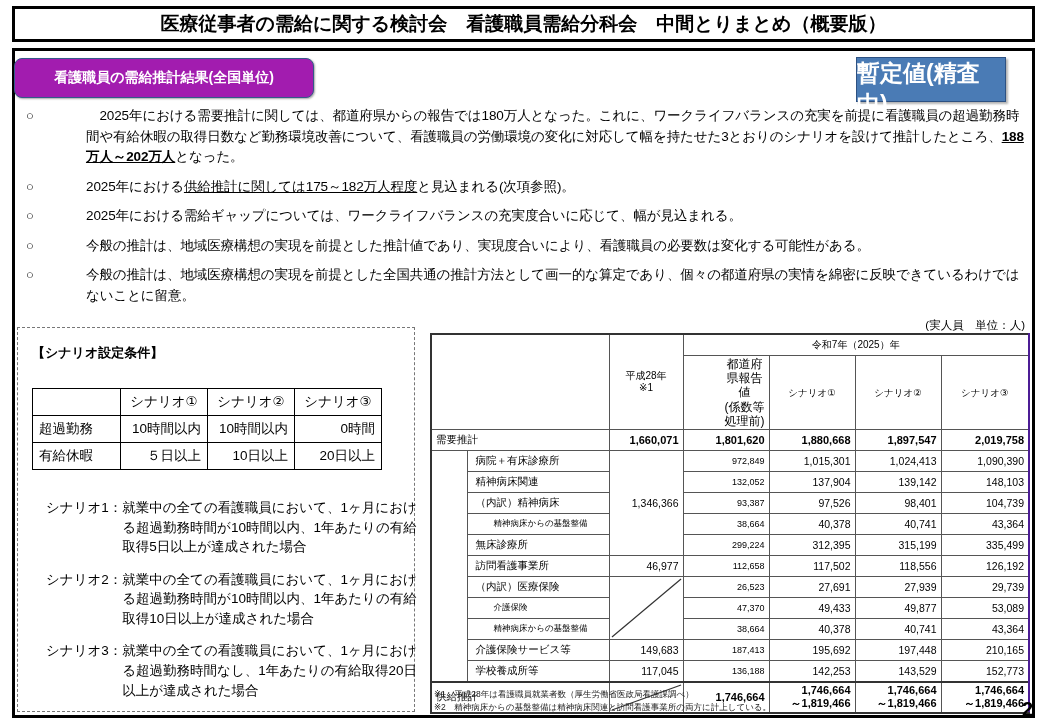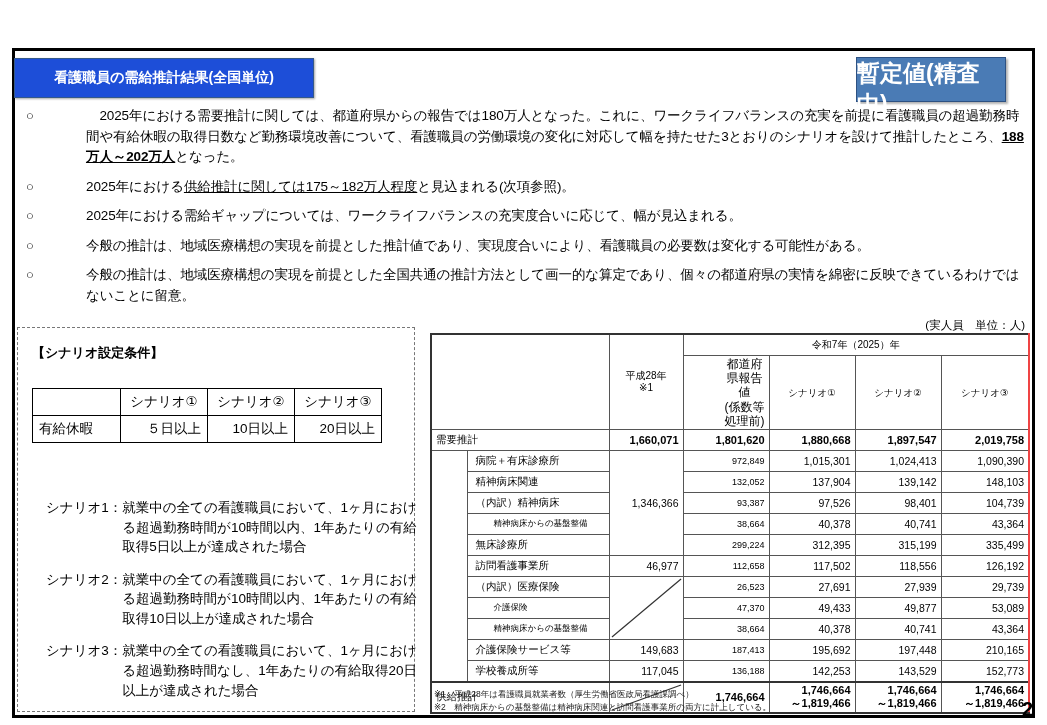--- a/index.html
+++ b/index.html
@@ -40,24 +40,24 @@
     width: 1023px; height: 670px;
     border: 3px solid #000000;
     background: #ffffff;
   }
 
   
   .chip-left {
     position: absolute;
     left: 14px; top: 58px;
     width: 300px; height: 40px;
-    background: #1d4ed8;
+    background: #a21caf;
     border: 1px solid #2f5party;
     border: 1px solid #34598a;
-    border-radius: 0;
+    border-radius: 8px;
     display: flex; align-items: center; justify-content: center;
     color: #ffffff;
     font-size: 14px;
     font-weight: bold;
     box-shadow: 1px 1px 2px rgba(0,0,0,0.35);
   }
   .chip-right {
     position: absolute;
     left: 856px; top: 57px;
     width: 150px; height: 45px;
@@ -176,21 +176,21 @@
     font-size: 10px;
   }
   table.data td, table.data th {
     border: 1px solid #555555;
     padding: 1px 4px;
     font-weight: normal;
     vertical-align: middle;
     height: 21px;
   }
   table.data .thick-l { border-left: 2px solid #333333; }
-  table.data .thick-r { border-right: 2px solid #ef4444; }
+  table.data .thick-r { border-right: 2px solid #4c1d95; }
   table.data .thick-t { border-top: 2px solid #333333; }
   table.data .thick-b { border-bottom: 2px solid #333333; }
   table.data .dash-t { border-top: 1px dotted #888888; }
   table.data .num {
     text-align: right;
     font-size: 10.5px;
     white-space: nowrap;
   }
   table.data .num.bold { font-weight: bold; font-size: 11px; }
   table.data .num.small { font-size: 9px; }
@@ -218,20 +218,23 @@
     right: 14px; bottom: 4px;
     font-size: 20px;
     font-weight: bold;
   }
 </style>
 </head>
 <body>
 
 <div id="page">
 
+  <div class="title-bar">
+    <span class="title-text">医療従事者の需給に関する検討会　看護職員需給分科会　中間とりまとめ（概要版）</span>
+  </div>
 
   <div class="content-frame"></div>
 
   <div class="chip-left">
     <span>看護職員の需給推計結果(全国単位)</span>
   </div>
   <div class="chip-right">
     <span>暫定値(精査中)</span>
   </div>
 
@@ -266,20 +269,26 @@
     <table class="cond">
       <thead>
         <tr>
           <th class="corner"></th>
           <th class="sc">シナリオ①</th>
           <th class="sc">シナリオ②</th>
           <th class="sc">シナリオ③</th>
         </tr>
       </thead>
       <tbody>
+        <tr>
+          <td class="rowlab">超過勤務</td>
+          <td class="val">10時間以内</td>
+          <td class="val">10時間以内</td>
+          <td class="val">0時間</td>
+        </tr>
         <tr>
           <td class="rowlab">有給休暇</td>
           <td class="val">５日以上</td>
           <td class="val">10日以上</td>
           <td class="val">20日以上</td>
         </tr>
       </tbody>
     </table>
 
     <div class="scenario-list" id="scenario-list-root">

